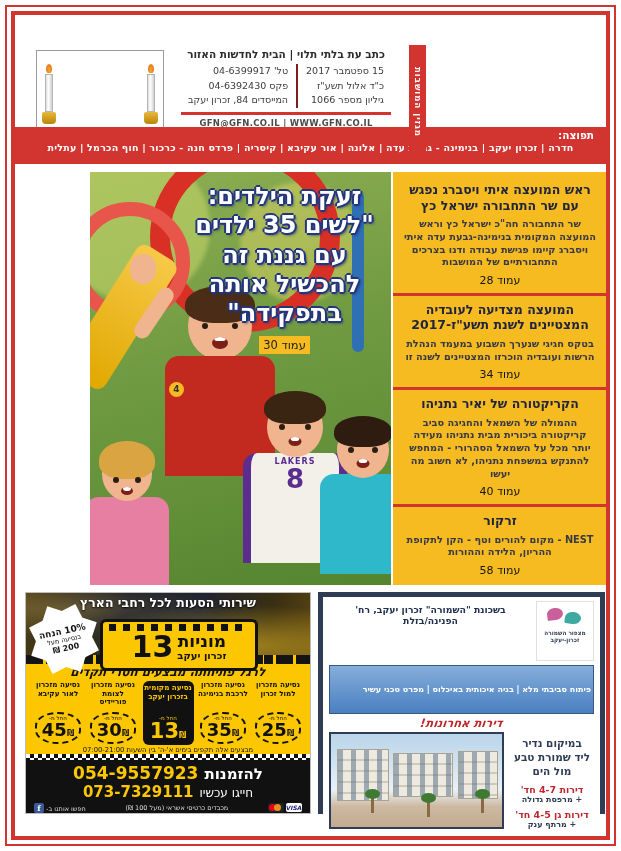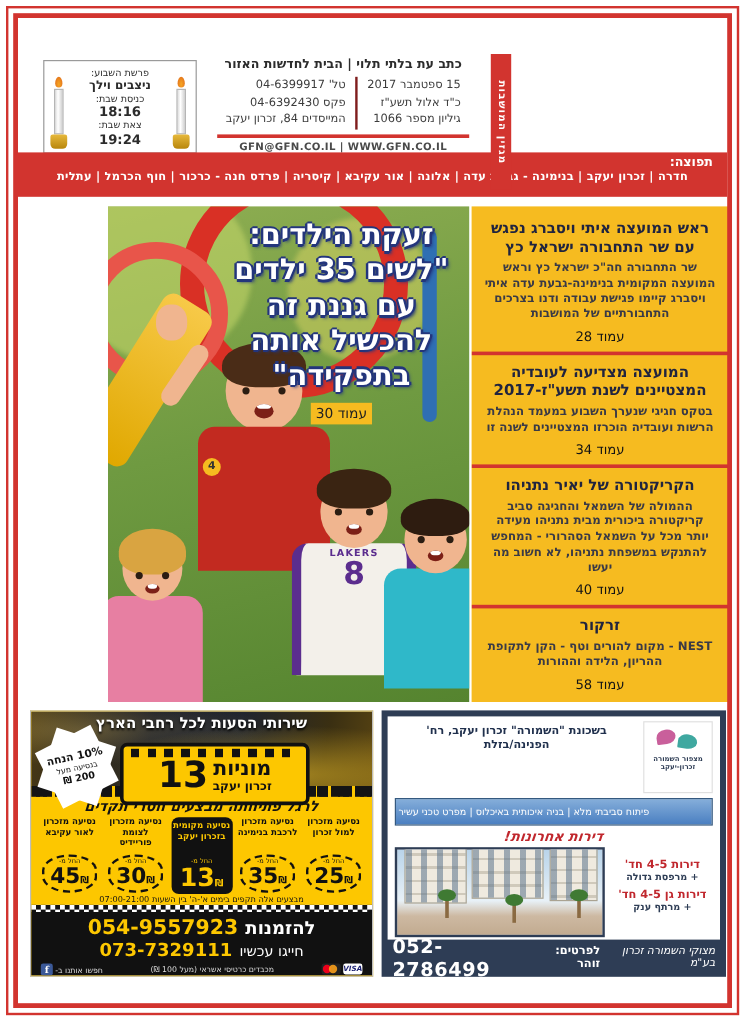--- a/index.html
+++ b/index.html
@@ -144,21 +144,21 @@
   .re-logo { width:58px; height:60px; border:1px solid #e0e0e0; text-align:center; padding-top:2px; flex:none; }
   .birds { position:relative; height:26px; }
   .bird { position:absolute; width:16px; height:12px; border-radius:60% 60% 60% 10%; }
   .bird1 { background:#c95f9b; left:10px; top:4px; transform:rotate(-8deg); }
   .bird2 { background:#3fa8a0; left:28px; top:8px; transform:rotate(8deg); }
   .re-logo-text { font-size:5.8px; font-weight:bold; color:#2e3d55; line-height:1.25; }
   .re-title-wrap { flex:1; text-align:center; }
   .re-title { color:#3aa03a; font-weight:bold; font-size:19px; line-height:1.1; margin-top:2px; }
   .re-sub { color:#20304d; font-weight:bold; font-size:9.3px; margin-top:3px; }
   .re-banner { margin-top:4px; background:linear-gradient(#85aeda,#4a7fc1); border:1px solid #35597f; color:#fff;
-               font-size:8px; font-weight:normal; text-align:left; padding:6px 2px; }
+               font-size:8px; font-weight:bold; text-align:right; padding:19px 2px; }
   .re-script { color:#c0272d; font-weight:bold; font-style:italic; font-size:11.5px; text-align:center; transform:skewX(-8deg); margin:2px 0; }
   .re-mid { display:flex; flex:1; gap:6px; }
   .re-side { width:84px; text-align:center; padding-top:4px; }
   .re-loc { color:#2e3d55; font-weight:bold; font-size:10.5px; line-height:1.35; }
   .re-unit-main { color:#c0272d; font-weight:bold; font-size:9.5px; margin-top:5px; }
   .re-unit-sub { color:#2e3d55; font-size:8px; font-weight:bold; }
   .re-render { flex:1; position:relative; border:2px solid #2e3d55; background:linear-gradient(#b9d4ea,#e8f1f7 60%, #cdb9a2 78%, #c2ab90); overflow:hidden; }
   .bld { position:absolute; background:repeating-linear-gradient(#efeadf 0 9px, #cfc9bb 9px 11px); border:1px solid #aaa392; }
   .bld1 { left:6px; bottom:26px; width:52px; height:52px; }
   .bld2 { left:62px; bottom:30px; width:60px; height:44px; }
@@ -206,28 +206,20 @@
       <span>גפן - הבית לחדשות האזור</span>
     </div>
   </div>
 
   <div class="shabbat-box">
     <div class="candle">
       <div class="flame"></div>
       <div class="wax"></div>
       <div class="holder"></div>
     </div>
-    <div class="shabbat-text">
-      <div class="sh-label">פרשת השבוע:</div>
-      <div class="sh-strong">ניצבים וילך</div>
-      <div class="sh-label">כניסת שבת:</div>
-      <div class="sh-time">18:16</div>
-      <div class="sh-label">צאת שבת:</div>
-      <div class="sh-time">19:24</div>
-    </div>
     <div class="candle">
       <div class="flame"></div>
       <div class="wax"></div>
       <div class="holder"></div>
     </div>
   </div>
 
   <div class="dist-bar">
     <div class="dist-label">תפוצה:</div>
     <div class="dist-areas">חדרה | זכרון יעקב | בנימינה - גבעת עדה | אלונה | אור עקיבא | קיסריה | פרדס חנה - כרכור | חוף הכרמל | עתלית</div>
@@ -407,21 +399,26 @@
           <div class="re-logo-text">מצפור השמורה זכרון-יעקב</div>
         </div>
         <div class="re-title-wrap">
           <div class="re-sub">בשכונת "השמורה" זכרון יעקב, רח' הפנינה/בזלת</div>
         </div>
       </div>
       <div class="re-banner">פיתוח סביבתי מלא | בניה איכותית באיכלוס | מפרט טכני עשיר</div>
       <div class="re-script">דירות אחרונות!</div>
       <div class="re-mid">
         <div class="re-side">
-          <div class="re-unit-main">דירות 4-5 חד'</div>
+          <div class="re-loc">
+            <div>במיקום נדיר</div>
+            <div>ליד שמורת טבע</div>
+            <div>מול הים</div>
+          </div>
+          <div class="re-unit-main">דירות 4-7 חד'</div>
           <div class="re-unit-sub">+ מרפסת גדולה</div>
           <div class="re-unit-main">דירות גן 4-5 חד'</div>
           <div class="re-unit-sub">+ מרתף ענק</div>
         </div>
         <div class="re-render">
           <div class="bld bld1"></div>
           <div class="bld bld2"></div>
           <div class="bld bld3"></div>
           <div class="palm p1"></div>
           <div class="palm p2"></div>

